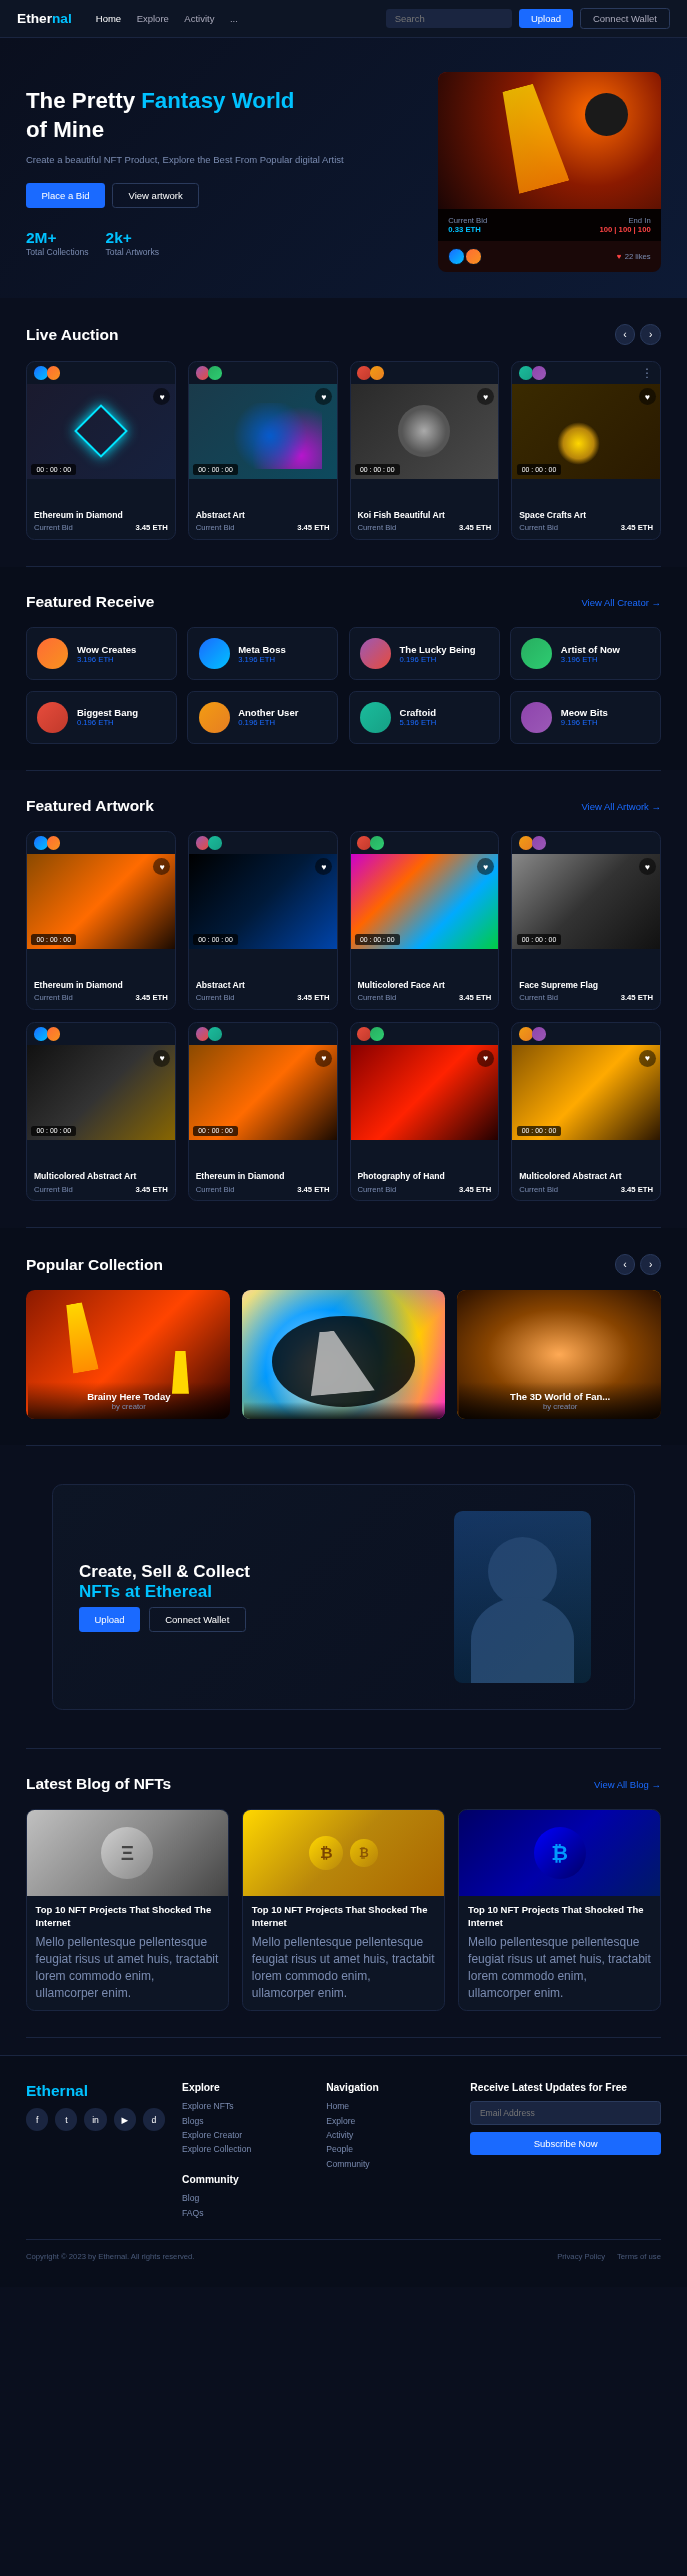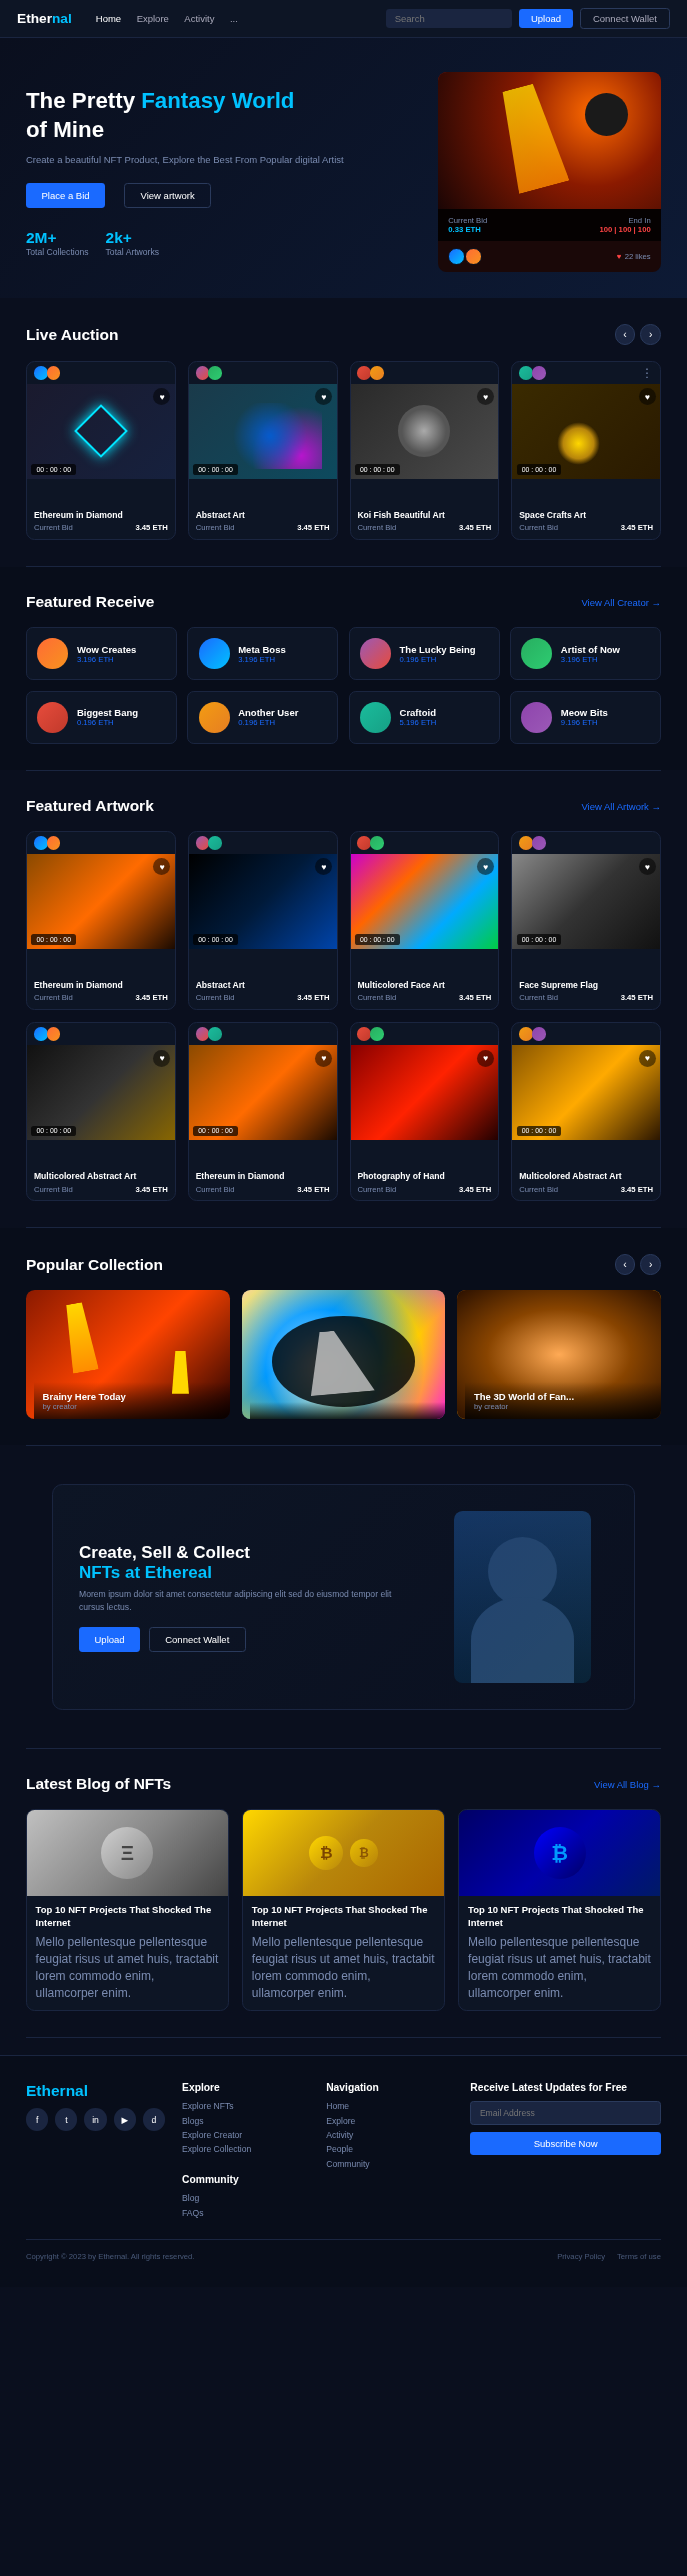--- a/index.html
+++ b/index.html
@@ -22,21 +22,21 @@
     .hero {
       background: linear-gradient(135deg, #0a0f1e 0%, #0d1a35 100%);
       padding: 34px 26px 26px;
       display: flex; gap: 17px; align-items: center;
       min-height: 223px;
     }
     .hero-left { flex: 1; }
     .hero-title { font-size: 22.3px; font-weight: 700; line-height: 1.3; margin-bottom: 8.6px; }
     .hero-title .accent { color: #00c2ff; }
     .hero-sub { font-size: 9.5px; color: #7a8bb0; margin-bottom: 15.5px; line-height: 1.5; }
-    .hero-btns { display: flex; gap: 19px; margin-bottom: 20.6px; }
+    .hero-btns { display: flex; gap: 7px; margin-bottom: 20.6px; }
     .btn-primary { background: #1a6aff; color: #fff; border: none; border-radius: 3.4px; padding: 6px 15.5px; font-size: 9.5px; cursor: pointer; }
     .btn-outline { background: transparent; color: #fff; border: 0.9px solid #2a3a5c; border-radius: 3.4px; padding: 6px 15.5px; font-size: 9.5px; cursor: pointer; }
     .hero-stats { display: flex; gap: 17px; }
     .stat-item .stat-val { font-size: 15.5px; font-weight: 700; color: #fff; }
     .stat-item .stat-val span { color: #00c2ff; }
     .stat-item .stat-label { font-size: 8.6px; color: #7a8bb0; }
     .hero-right { width: 223px; }
     .hero-card {
       background: #1a0808;
       border-radius: 8.6px;
@@ -204,23 +204,24 @@
     .collection-grid { display: grid; grid-template-columns: repeat(3, 1fr); gap: 12px; }
     .collection-card {
       border-radius: 8.6px; overflow: hidden;
       position: relative; height: 129px;
       cursor: pointer;
     }
     .col-bg-1 { background: linear-gradient(135deg, #8b1a00, #ff4400, #220000); }
     .col-bg-2 { background: linear-gradient(135deg, #fff, #0099ff, #ffcc00, #ff00ff); }
     .col-bg-3 { background: linear-gradient(135deg, #aa5500, #ffaa00, #4a2000); }
     .collection-overlay {
-      position: absolute; bottom: 0; left: 8px; right: 0;
+      position: absolute; bottom: 0; left: 2px; right: 0;
       background: linear-gradient(transparent, rgba(0,0,0,0.8));
       padding: 8.6px;
+      text-align: center;
     }
     .collection-name { font-size: 9.5px; font-weight: 600; }
     .collection-count { font-size: 7.7px; color: #7a8bb0; }
 
     
     .col-art-1::before {
       content: '';
       position: absolute; left: 20%; top: 10%;
       width: 26px; height: 69px;
       background: linear-gradient(180deg, #ffd700, #ff8c00);
@@ -698,21 +699,20 @@
 
 <div class="divider"></div>
 
 <div style="padding:26px;">
   <div class="promote-section">
     <div class="promote-left">
       <div class="promote-title">
         <span>Create, Sell &amp; Collect</span><br>
         <span class="acc">NFTs at Ethereal</span>
       </div>
-      <p class="promote-sub">Morem ipsum dolor sit amet consectetur adipiscing elit sed do eiusmod tempor elit cursus lectus.</p>
       <div class="promote-btns">
         <button class="btn-primary">Upload</button>
         <button class="btn-outline">Connect Wallet</button>
       </div>
     </div>
     <div class="promote-right">
       <div style="width:137px;height:172px;background:linear-gradient(180deg,#1a2a4a 0%,#0a1020 100%);border-radius:8.6px;position:relative;overflow:hidden;display:flex;align-items:center;justify-content:center;">
         <div style="width:69px;height:69px;background:#2a3a5a;border-radius:50%;position:absolute;top:26px;"></div>
         <div style="width:103px;height:86px;background:#2a3a5a;border-radius:50% 50% 0 0;position:absolute;bottom:0;"></div>
         <div style="position:absolute;inset:0;background:linear-gradient(135deg,rgba(0,100,200,0.2),rgba(0,200,255,0.1));"></div>

